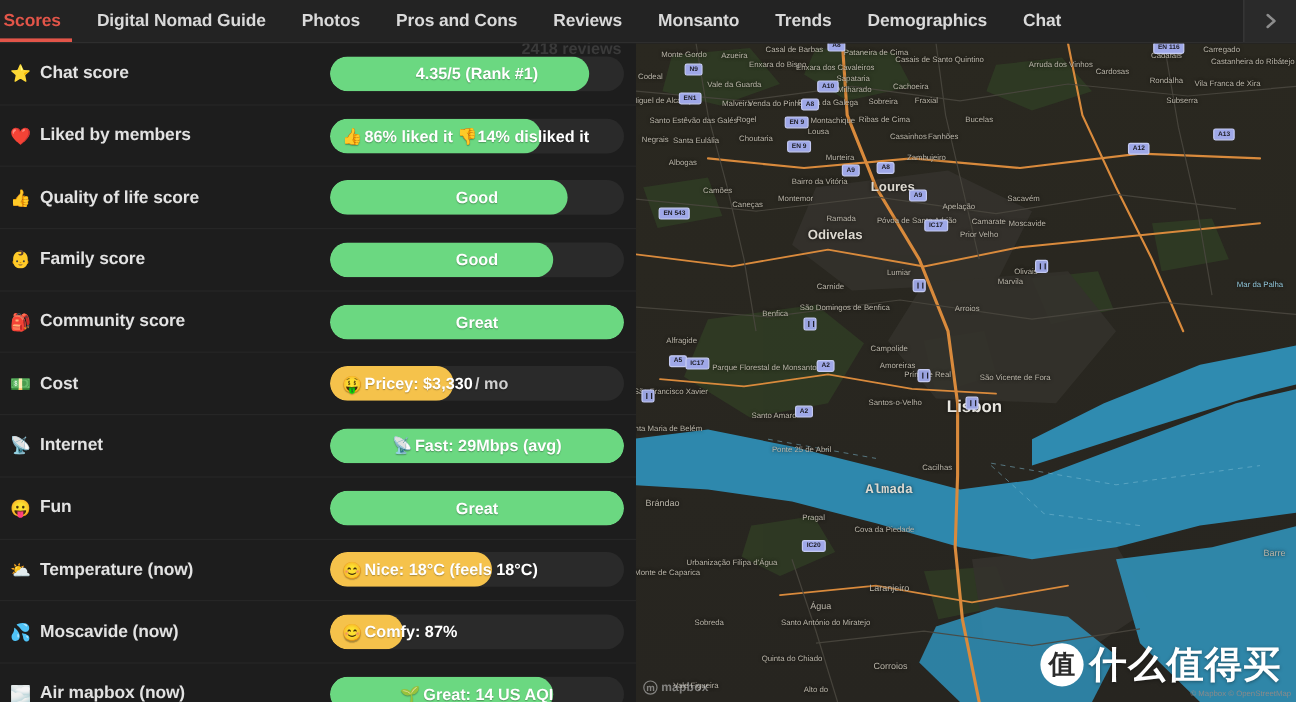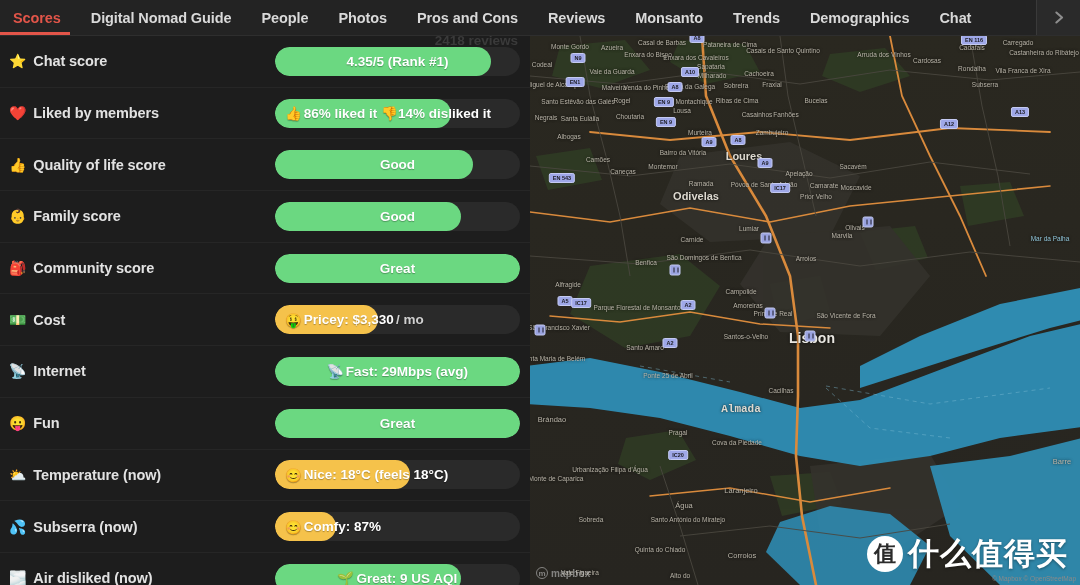--- a/index.html
+++ b/index.html
@@ -24,21 +24,21 @@
   .nav-tab {
     position: relative;
     display: flex; align-items: center;
     padding: 0 15px;
     font-size: 14.5px; font-weight: bold;
     color: #d9d9d9;
     white-space: nowrap;
     cursor: pointer;
     letter-spacing: -0.1px;
   }
-  .nav-tab:first-child { padding-left: 13px; }
+  .nav-tab:first-child { padding-left: 3px; }
   .nav-tab.active { color: #e25549; }
   .nav-tab.active::after {
     content: ""; position: absolute;
     left: 0; right: 6px; bottom: 0;
     height: 3px; background: #e25549;
   }
   .nav-arrow {
     width: 44px; min-width: 44px;
     display: flex; align-items: center; justify-content: center;
     background: #2a2a2a;
@@ -187,21 +187,20 @@
 </style>
 </head>
 <body>
 
 <div id="app">
 
   <div class="navbar">
     <div class="nav-tabs">
         <div class="nav-tab active">Scores</div>
         <div class="nav-tab">Digital Nomad Guide</div>
-        <div class="nav-tab">People</div>
         <div class="nav-tab">Photos</div>
         <div class="nav-tab">Pros and Cons</div>
         <div class="nav-tab">Reviews</div>
         <div class="nav-tab">Monsanto</div>
         <div class="nav-tab">Trends</div>
         <div class="nav-tab">Demographics</div>
         <div class="nav-tab">Chat</div>
       </div>
     <div class="nav-arrow">
       <svg viewBox="0 0 24 24" fill="none" stroke="currentColor" stroke-width="3" stroke-linecap="round" stroke-linejoin="round">
@@ -324,40 +323,40 @@
               <div class="bar-fill amber" style="width: 55%;"></div>
               <div class="bar-text left-pad">
                 <span>😊</span>
                 <span>Nice: 18°C (feels 18°C)</span>
               </div>
             </div>
           </div>
           <div class="score-row">
             <div class="score-label">
               <span class="score-emoji">💦</span>
-              <span>Subserra (now)</span>
+              <span>Moscavide (now)</span>
             </div>
             <div class="bar-wrap">
               <div class="bar-fill amber" style="width: 25%;"></div>
               <div class="bar-text left-pad">
                 <span>😊</span>
                 <span>Comfy: 87%</span>
               </div>
             </div>
           </div>
           <div class="score-row">
             <div class="score-label">
               <span class="score-emoji">🌫️</span>
-              <span>Air disliked (now)</span>
+              <span>Air mapbox (now)</span>
             </div>
             <div class="bar-wrap">
               <div class="bar-fill green" style="width: 76%;"></div>
               <div class="bar-text">
                 <span>🌱</span>
-                <span>Great: 9 US AQI</span>
+                <span>Great: 14 US AQI</span>
               </div>
             </div>
           </div>
         </div>
     </div>
 
     <div class="map-panel">
       <svg class="map-canvas" viewBox="0 0 550 549" preserveAspectRatio="none">
         <defs>
           <linearGradient id="landg" x1="0" y1="0" x2="0" y2="1">

